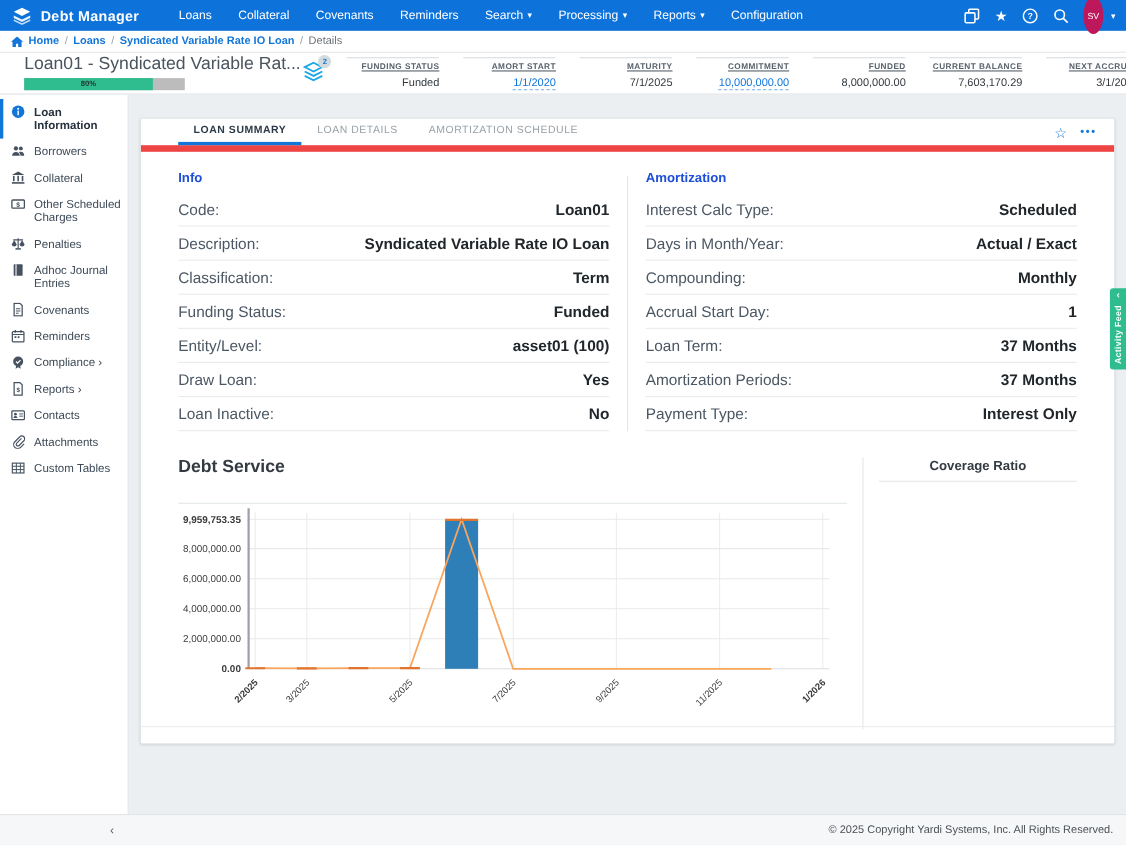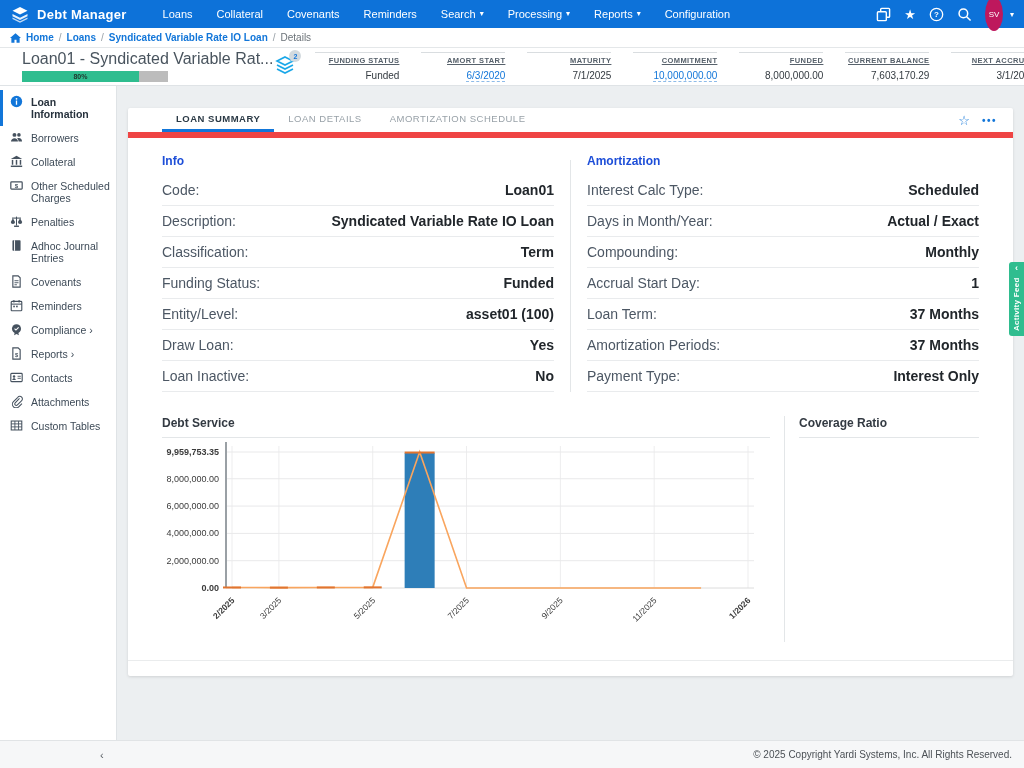--- a/index.html
+++ b/index.html
@@ -73,23 +73,23 @@
   .kv-col { flex:1; }
   .kv-divider { width:1px; background:#e3e6e8; margin:6px 16px 0 16px; }
   .sec-title { font-size:12px; font-weight:700; color:#1d4ed8; padding-bottom:7px; }
   .kv-row { display:flex; justify-content:space-between; 
     padding:7px 0; border-bottom:1px solid #e9ebed; font-size:14px; }
   .kv-label { color:#4c5764; }
   .kv-value { color:#21262b; font-weight:700; text-align:right; }
 
   .chart-section { display:flex; padding:24px 34px 0 34px; }
   .chart-col { width:608px; }
-  .chart-head { font-size:12px; font-weight:700; color:#333a42; padding-bottom:7px; border-bottom:1px solid #e3e6e8; }
+  .chart-head { font-size:16px; font-weight:700; color:#333a42; padding-bottom:23px; border-bottom:1px solid #e3e6e8; }
   .cov-col { flex:1; }
-  .cov-head { font-size:12px; font-weight:700; color:#333a42; padding-bottom:7px; border-bottom:1px solid #e3e6e8; }
+  .cov-head { font-size:12px; font-weight:700; color:#333a42; padding-bottom:7px; border-bottom:1px solid #e3e6e8;text-align:center; }
   .chart-divider { width:1px; background:#e3e6e8; margin:0 14px; }
   .card-bottom-line { position:absolute; left:0; right:0; bottom:15px; border-top:1px solid #eaeced; }
 
   
   .activity-tab { position:absolute; top:262px; right:0; width:15px; height:74px; background:#2fbd8f;
     border-radius:3px 0 0 3px; z-index:60; cursor:pointer; }
   .activity-chevron { position:absolute; top:1px; left:0; right:0; text-align:center;
     color:#fff; font-size:9px; font-weight:700; }
   .activity-text { position:absolute; top:12px; left:0; right:0; bottom:2px;
     display:flex; align-items:center; justify-content:center;
@@ -190,21 +190,21 @@
     </svg>
     <span class="lh-badge">2</span>
   </div>
   <div class="lh-stats">
     <div class="stat">
       <div class="stat-label">FUNDING STATUS</div>
       <div class="stat-value">Funded</div>
     </div>
     <div class="stat link">
       <div class="stat-label">AMORT START</div>
-      <div class="stat-value">6/3/2020</div>
+      <div class="stat-value">1/1/2020</div>
     </div>
     <div class="stat">
       <div class="stat-label">MATURITY</div>
       <div class="stat-value">7/1/2025</div>
     </div>
     <div class="stat link">
       <div class="stat-label">COMMITMENT</div>
       <div class="stat-value">10,000,000.00</div>
     </div>
     <div class="stat">

